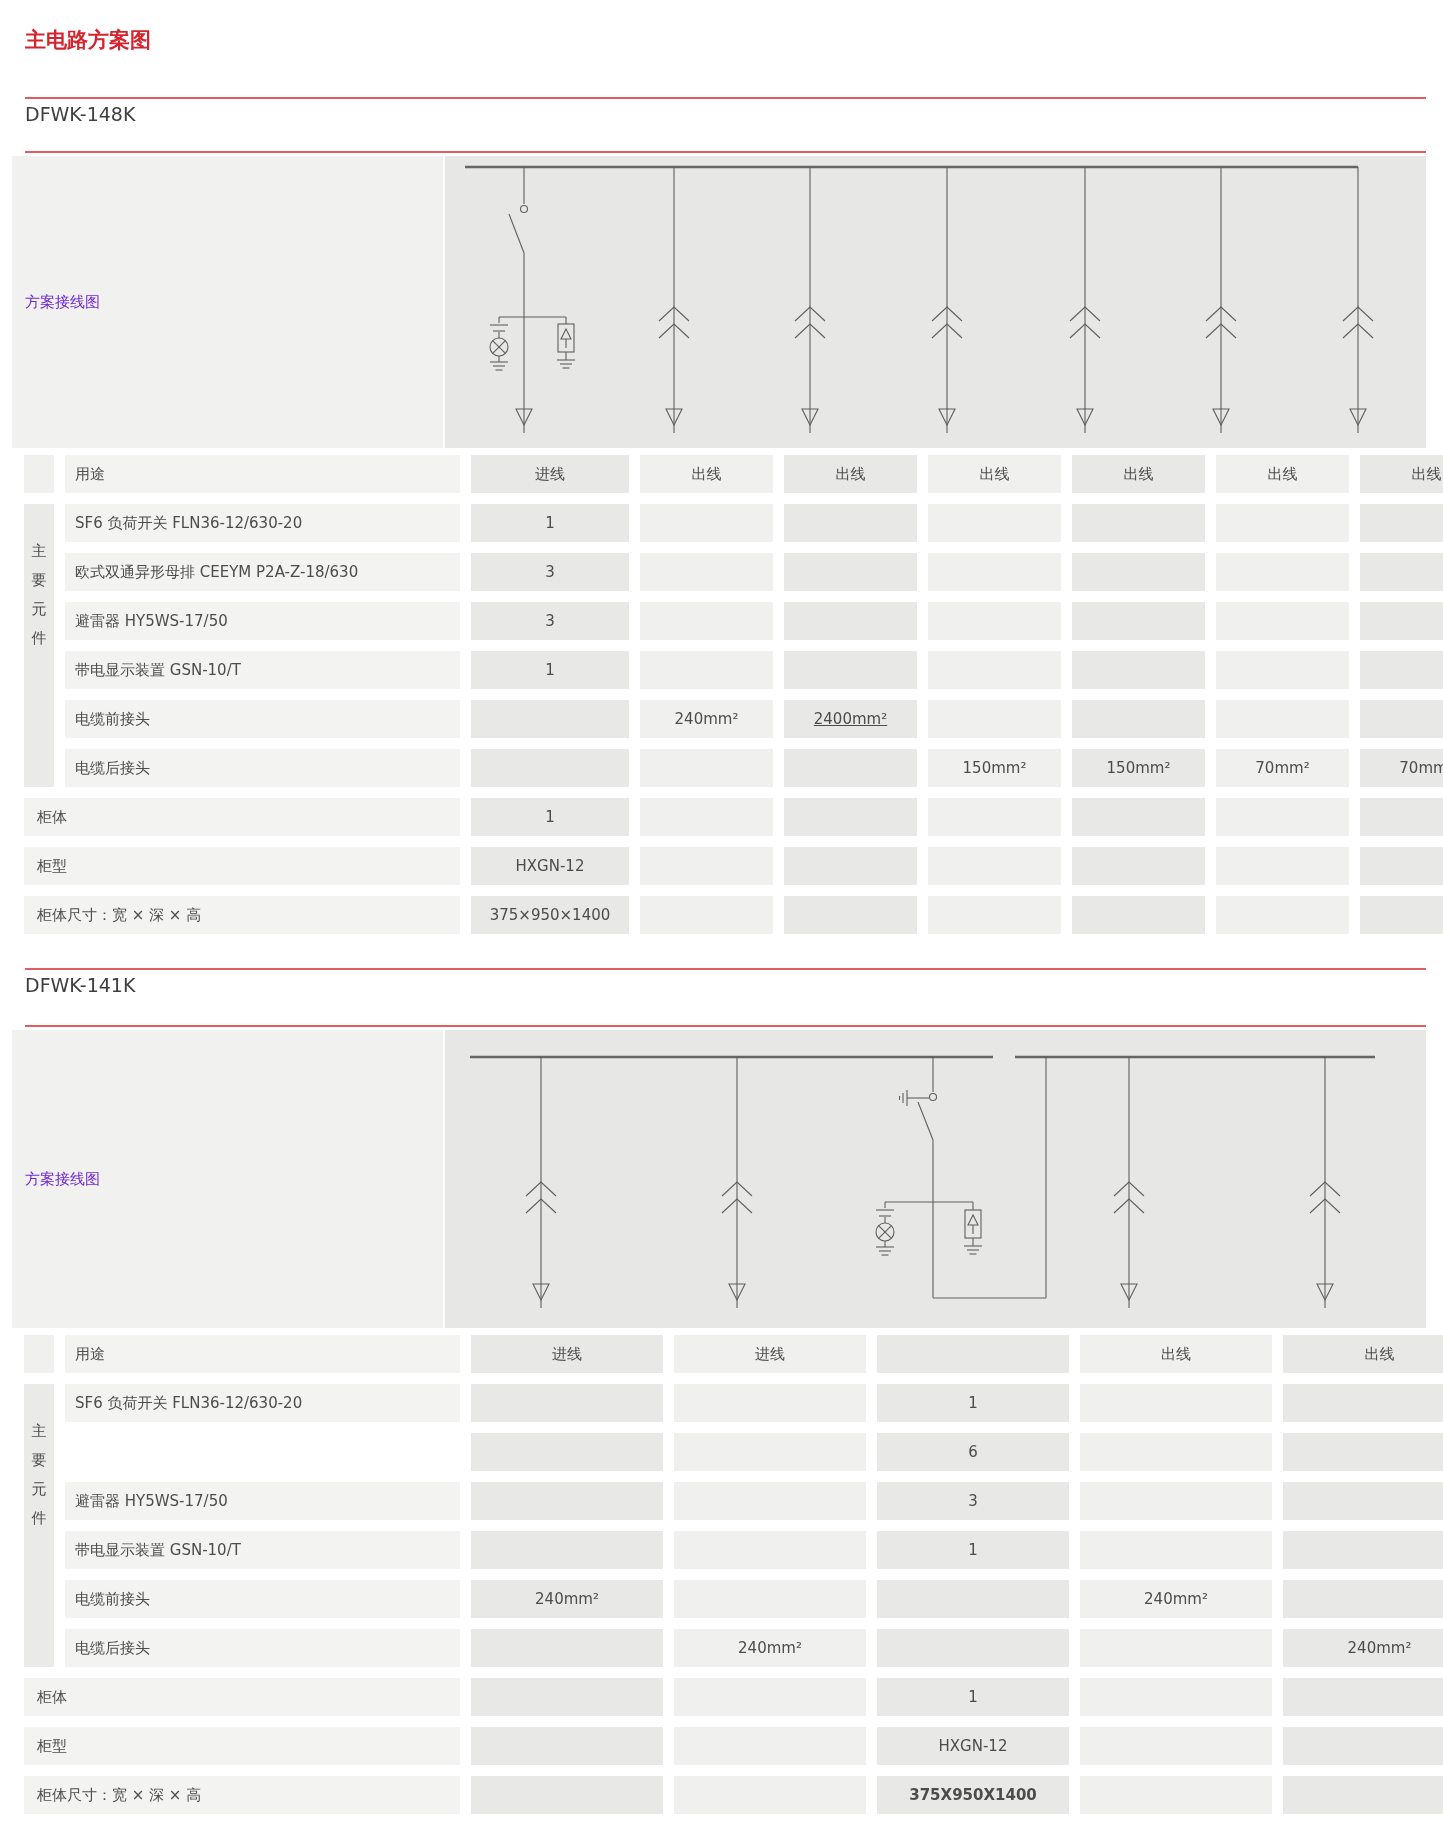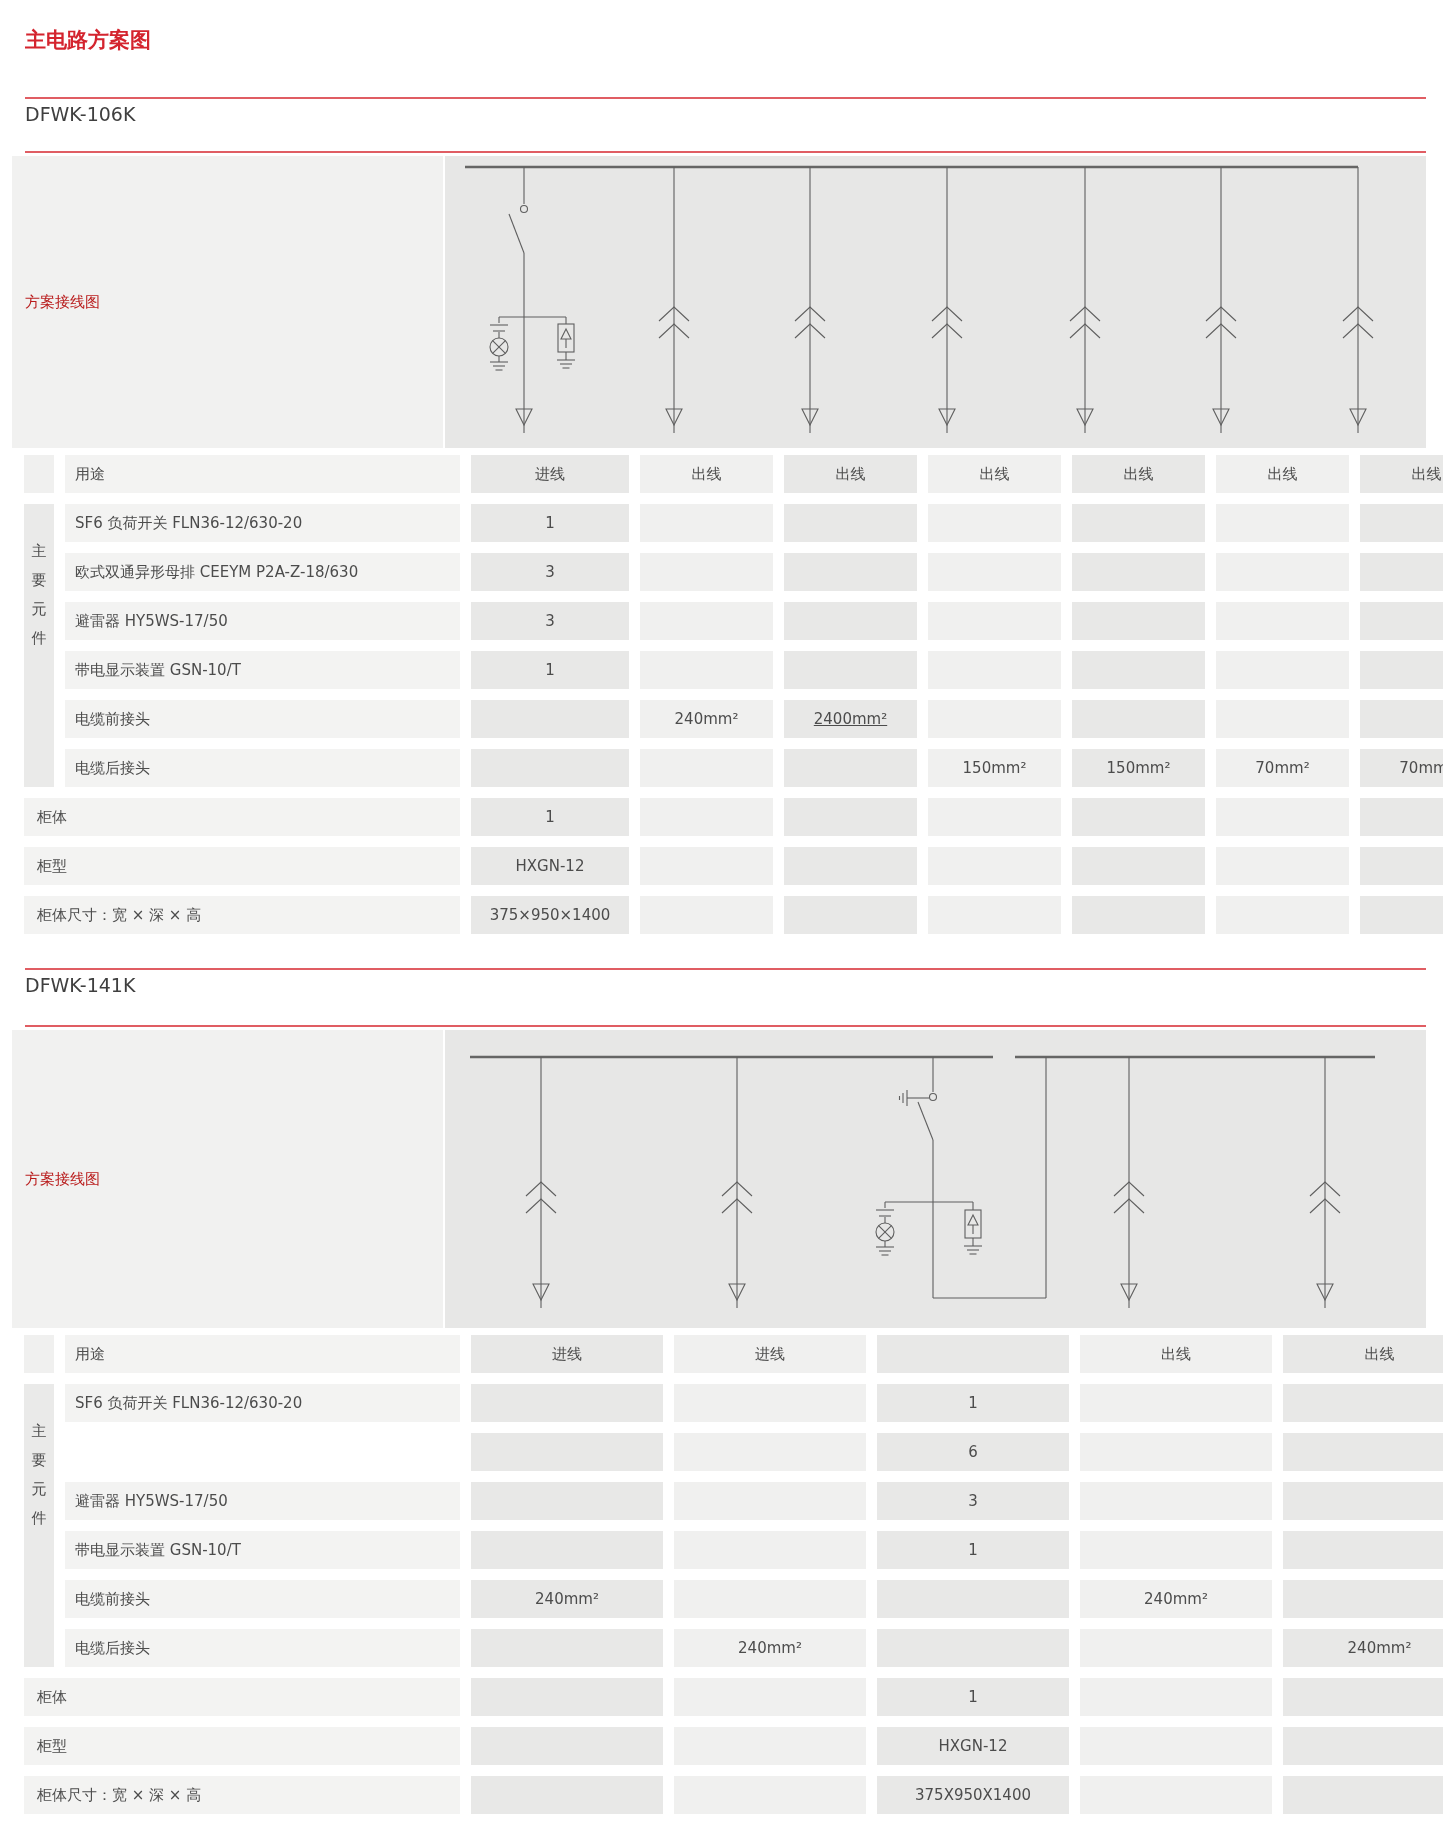--- a/index.html
+++ b/index.html
@@ -11,21 +11,21 @@
   .rule{position:absolute;left:25px;width:1401px;height:2px;background:#e05d63;}
   .sec-title{position:absolute;left:25px;font-size:19px;color:#3f3f3f;font-weight:normal;margin:0;}
 
   .s1-rtop{top:97px;} .s1-title{top:103px;} .s1-rbot{top:151px;}
   .s2-rtop{top:968px;} .s2-title{top:974px;} .s2-rbot{top:1025px;}
 
   .band{position:absolute;left:12px;width:1414px;display:flex;gap:2px;}
   .band-1{top:156px;height:292px;}
   .band-2{top:1030px;height:298px;}
   .band-label{width:431px;background:#f1f1f0;display:flex;align-items:center;}
-  .band-label span{padding-left:13px;font-size:15px;color:#b91c1c;}
+  .band-label span{padding-left:13px;font-size:15px;color:#6d28d9;}
   .band-diagram{width:981px;background:#e7e7e6;}
   .band-diagram svg{display:block;}
 
   .tbl{position:absolute;left:12px;display:grid;gap:11px;grid-auto-rows:38px;margin-left:12px;}
   .tbl-1{top:455px;grid-template-columns:30px 395px 158px 133px 133px 133px 133px 133px 133px;}
   .tbl-2{top:1335px;grid-template-columns:30px 395px 192px 192px 192px 192px 193px;}
 
   .cell{font-size:15px;line-height:38px;white-space:nowrap;overflow:hidden;}
   .cell.lab{background:#f3f3f2;text-align:left;padding-left:10px;}
   .cell.lab-wide{background:#f3f3f2;text-align:left;padding-left:13px;}
@@ -40,21 +40,21 @@
   svg .bus{stroke:#666665;stroke-width:2.4;fill:none;}
 </style>
 </head>
 <body>
 
 <div class="page">
 
   <div class="page-title">主电路方案图</div>
 
   <div class="rule s1-rtop"></div>
-  <h2 class="sec-title s1-title">DFWK-106K</h2>
+  <h2 class="sec-title s1-title">DFWK-148K</h2>
   <div class="rule s1-rbot"></div>
 
   <div class="band band-1">
     <div class="band-label">
       <span>方案接线图</span>
     </div>
     <div class="band-diagram">
       <svg width="981" height="292" viewBox="0 0 981 292">
 
         <line class="bus" x1="20" y1="11" x2="913" y2="11"></line>
@@ -362,18 +362,18 @@
       <div class="cell dark" style="grid-area: 8 / 7;"></div>
       <div class="cell lab-wide" style="grid-area: 9 / 1 / auto / 3;">柜型</div>
       <div class="cell dark" style="grid-area: 9 / 3;"></div>
       <div class="cell light" style="grid-area: 9 / 4;"></div>
       <div class="cell dark" style="grid-area: 9 / 5;">HXGN-12</div>
       <div class="cell light" style="grid-area: 9 / 6;"></div>
       <div class="cell dark" style="grid-area: 9 / 7;"></div>
       <div class="cell lab-wide" style="grid-area: 10 / 1 / auto / 3;">柜体尺寸：宽 × 深 × 高</div>
       <div class="cell dark" style="grid-area: 10 / 3;"></div>
       <div class="cell light" style="grid-area: 10 / 4;"></div>
-      <div class="cell dark" style="grid-area: 10 / 5;">375X950X1400</div>
+      <div class="cell dark" style="grid-area: 10 / 5; font-weight: bold;">375X950X1400</div>
       <div class="cell light" style="grid-area: 10 / 6;"></div>
       <div class="cell dark" style="grid-area: 10 / 7;"></div>
     </div>
 
 </div>
 
 </body></html>

